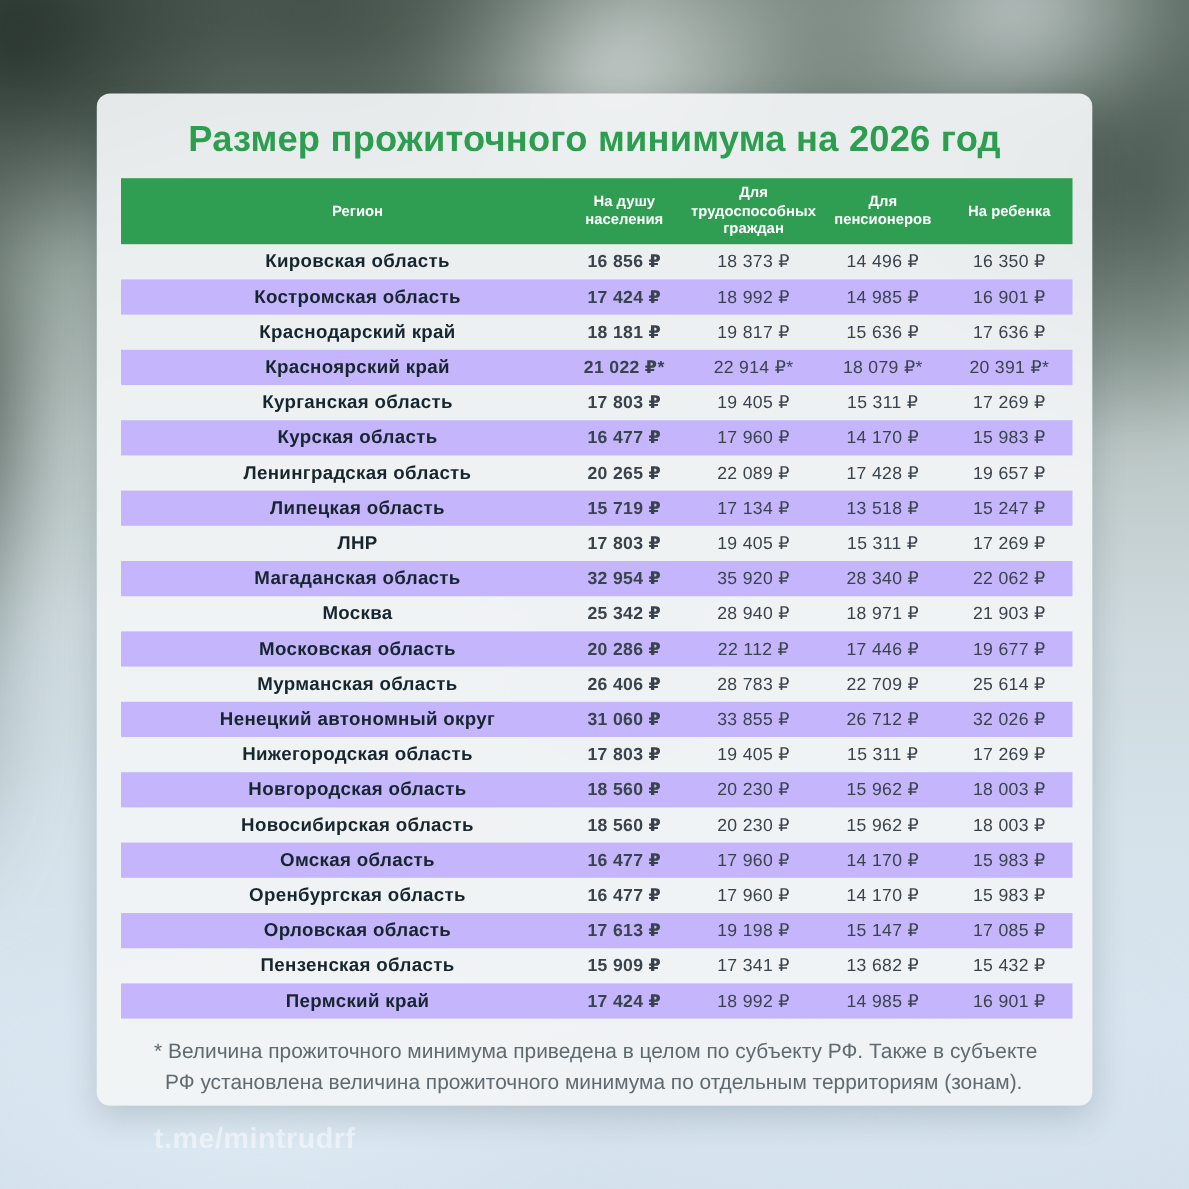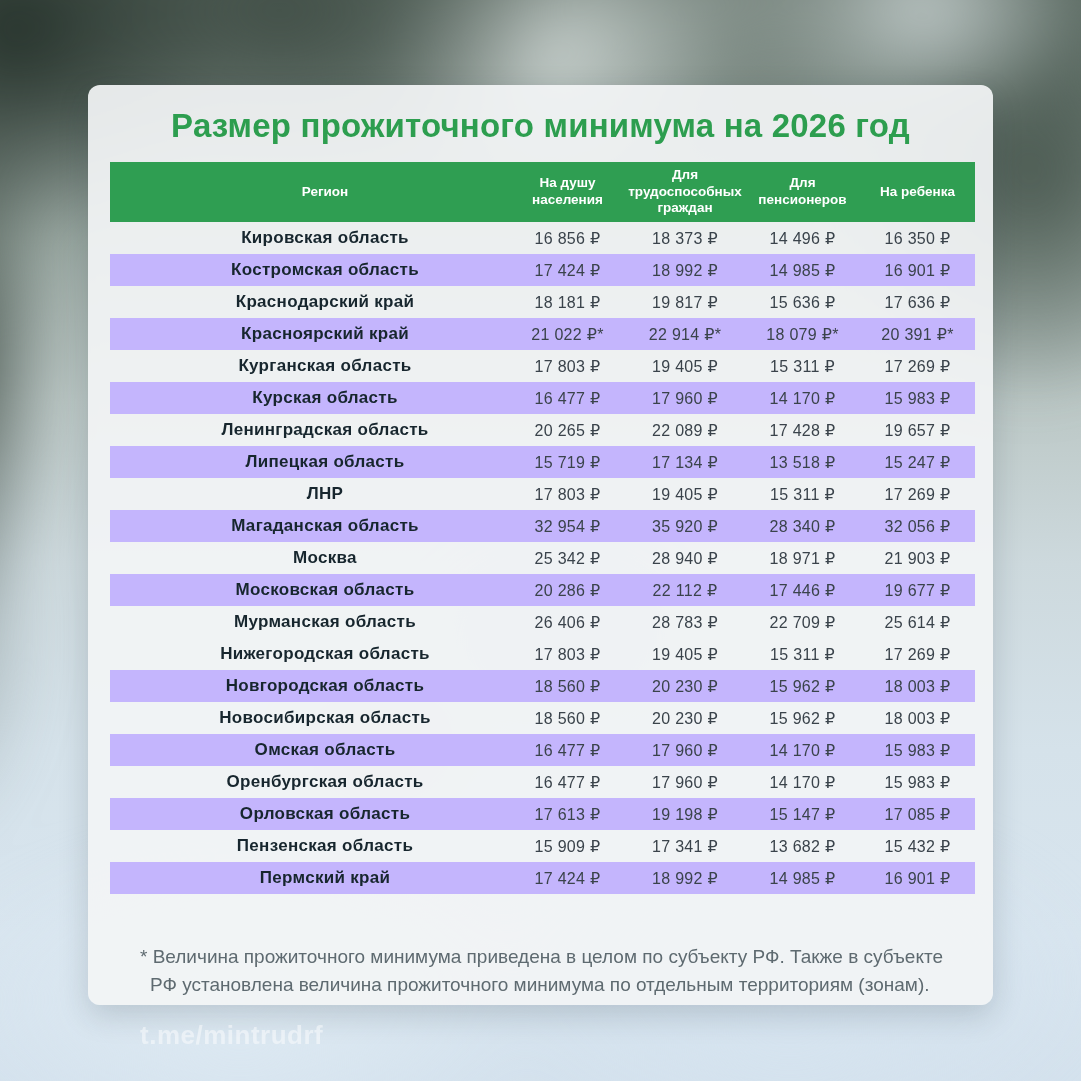--- a/index.html
+++ b/index.html
@@ -45,21 +45,21 @@
     color:#2d9e4f;
   }
   
   .table{position:absolute;left:22px;top:77px;width:865px;}
   .thead{
     display:flex;align-items:center;height:60px;background:#2f9e52;color:#fff;
   }
   .row{display:flex;align-items:center;height:32px;}
   .row.white{background:#c4b5fd;}
   .c-region{width:400px;box-sizing:border-box;padding-left:30px;text-align:center;}
-  .c-v1{width:115px;text-align:center;}
+  .c-v1{width:115px;text-align:center;font-weight:bold;}
   .c-v2{width:120px;text-align:center;}
   .c-v3{width:115px;text-align:center;}
   .c-v4{width:115px;text-align:center;}
   .thead .hc{font-size:13.5px;font-weight:bold;line-height:1.25;}
   .row .c-region{font-size:17px;font-weight:bold;color:#17262e;letter-spacing:.3px;}
   .row .val{font-size:16px;color:#3a434b;letter-spacing:.3px;}
   
   .footnote{
     position:absolute;left:52px;top:858px;width:800px;
     font-size:19px;line-height:1.45;color:#5e6a70;
@@ -162,21 +162,21 @@
     <div class="val c-v2">19 405 ₽</div>
     <div class="val c-v3">15 311 ₽</div>
     <div class="val c-v4">17 269 ₽</div>
   </div>
 
   <div class="row white">
     <div class="c-region">Магаданская область</div>
     <div class="val c-v1">32 954 ₽</div>
     <div class="val c-v2">35 920 ₽</div>
     <div class="val c-v3">28 340 ₽</div>
-    <div class="val c-v4">32 056 ₽</div>
+    <div class="val c-v4">22 062 ₽</div>
   </div>
 
   <div class="row">
     <div class="c-region">Москва</div>
     <div class="val c-v1">25 342 ₽</div>
     <div class="val c-v2">28 940 ₽</div>
     <div class="val c-v3">18 971 ₽</div>
     <div class="val c-v4">21 903 ₽</div>
   </div>
 
@@ -189,20 +189,27 @@
   </div>
 
   <div class="row">
     <div class="c-region">Мурманская область</div>
     <div class="val c-v1">26 406 ₽</div>
     <div class="val c-v2">28 783 ₽</div>
     <div class="val c-v3">22 709 ₽</div>
     <div class="val c-v4">25 614 ₽</div>
   </div>
 
+  <div class="row white">
+    <div class="c-region">Ненецкий автономный округ</div>
+    <div class="val c-v1">31 060 ₽</div>
+    <div class="val c-v2">33 855 ₽</div>
+    <div class="val c-v3">26 712 ₽</div>
+    <div class="val c-v4">32 026 ₽</div>
+  </div>
 
   <div class="row">
     <div class="c-region">Нижегородская область</div>
     <div class="val c-v1">17 803 ₽</div>
     <div class="val c-v2">19 405 ₽</div>
     <div class="val c-v3">15 311 ₽</div>
     <div class="val c-v4">17 269 ₽</div>
   </div>
 
   <div class="row white">

